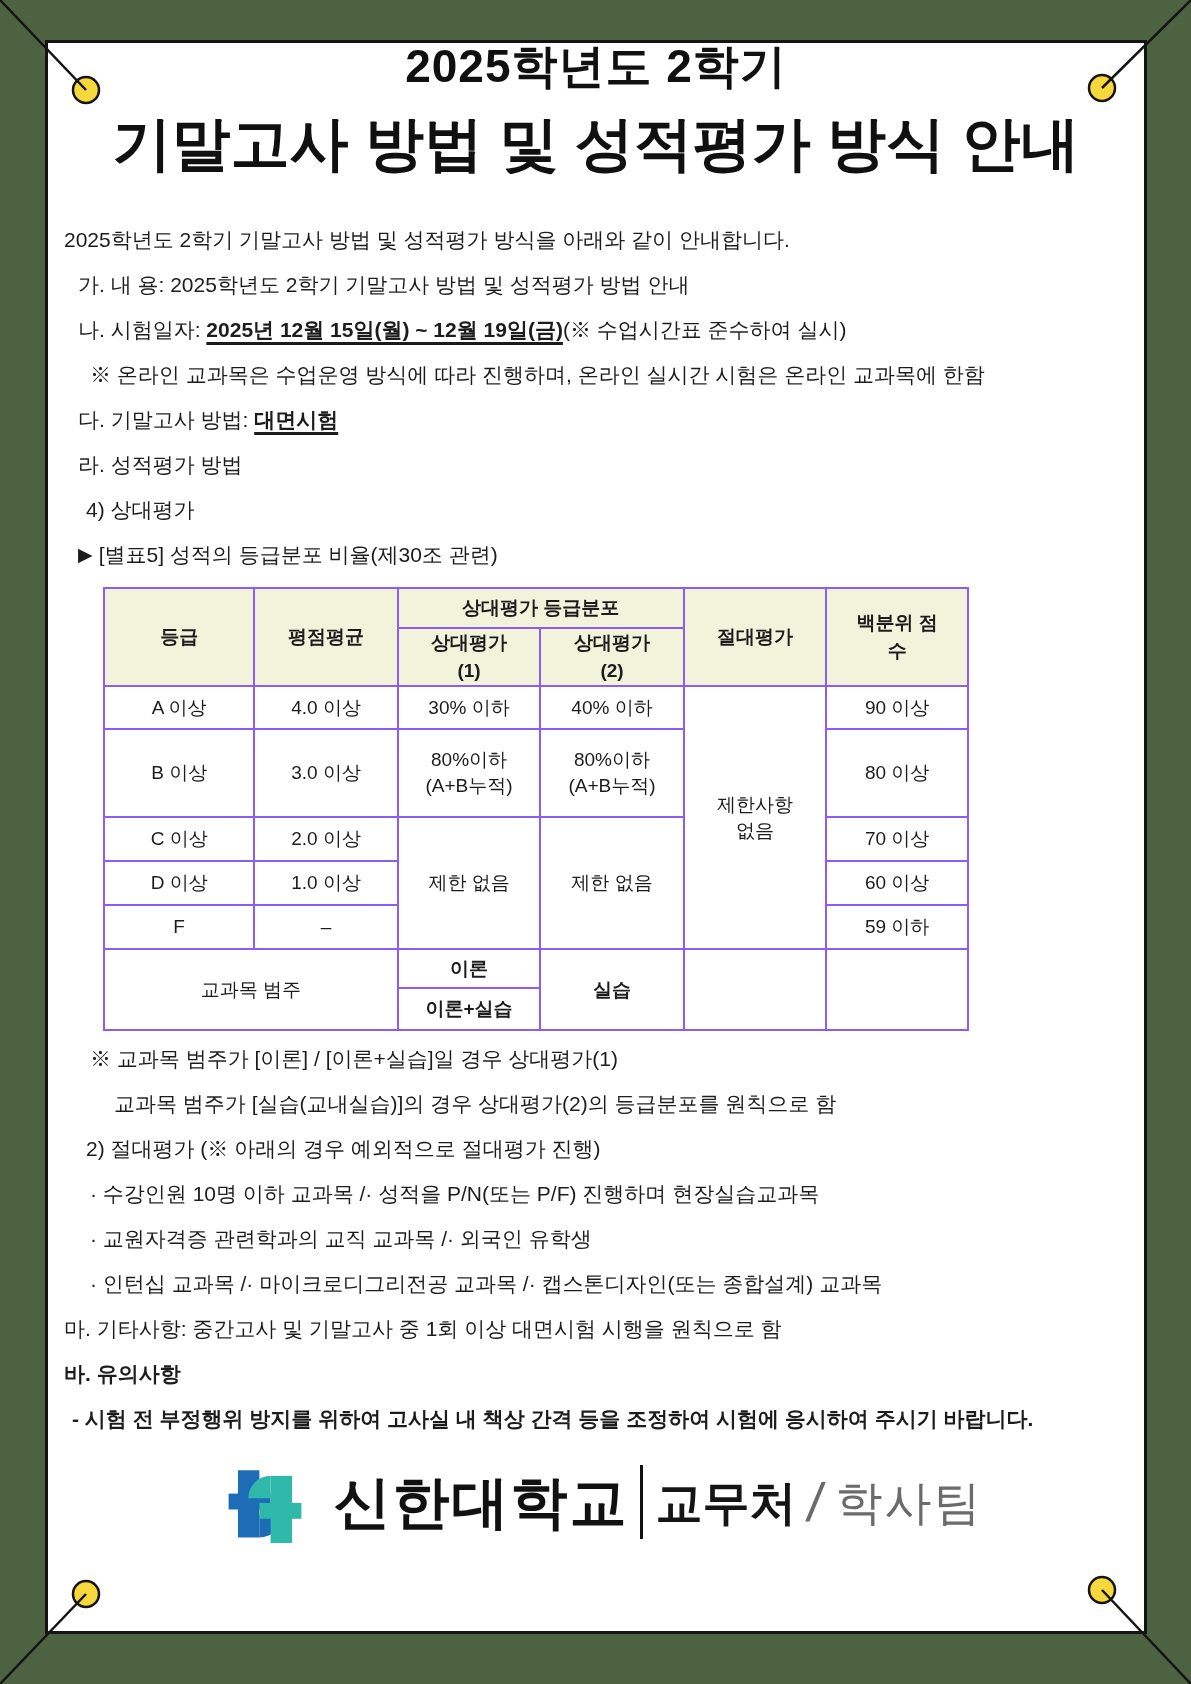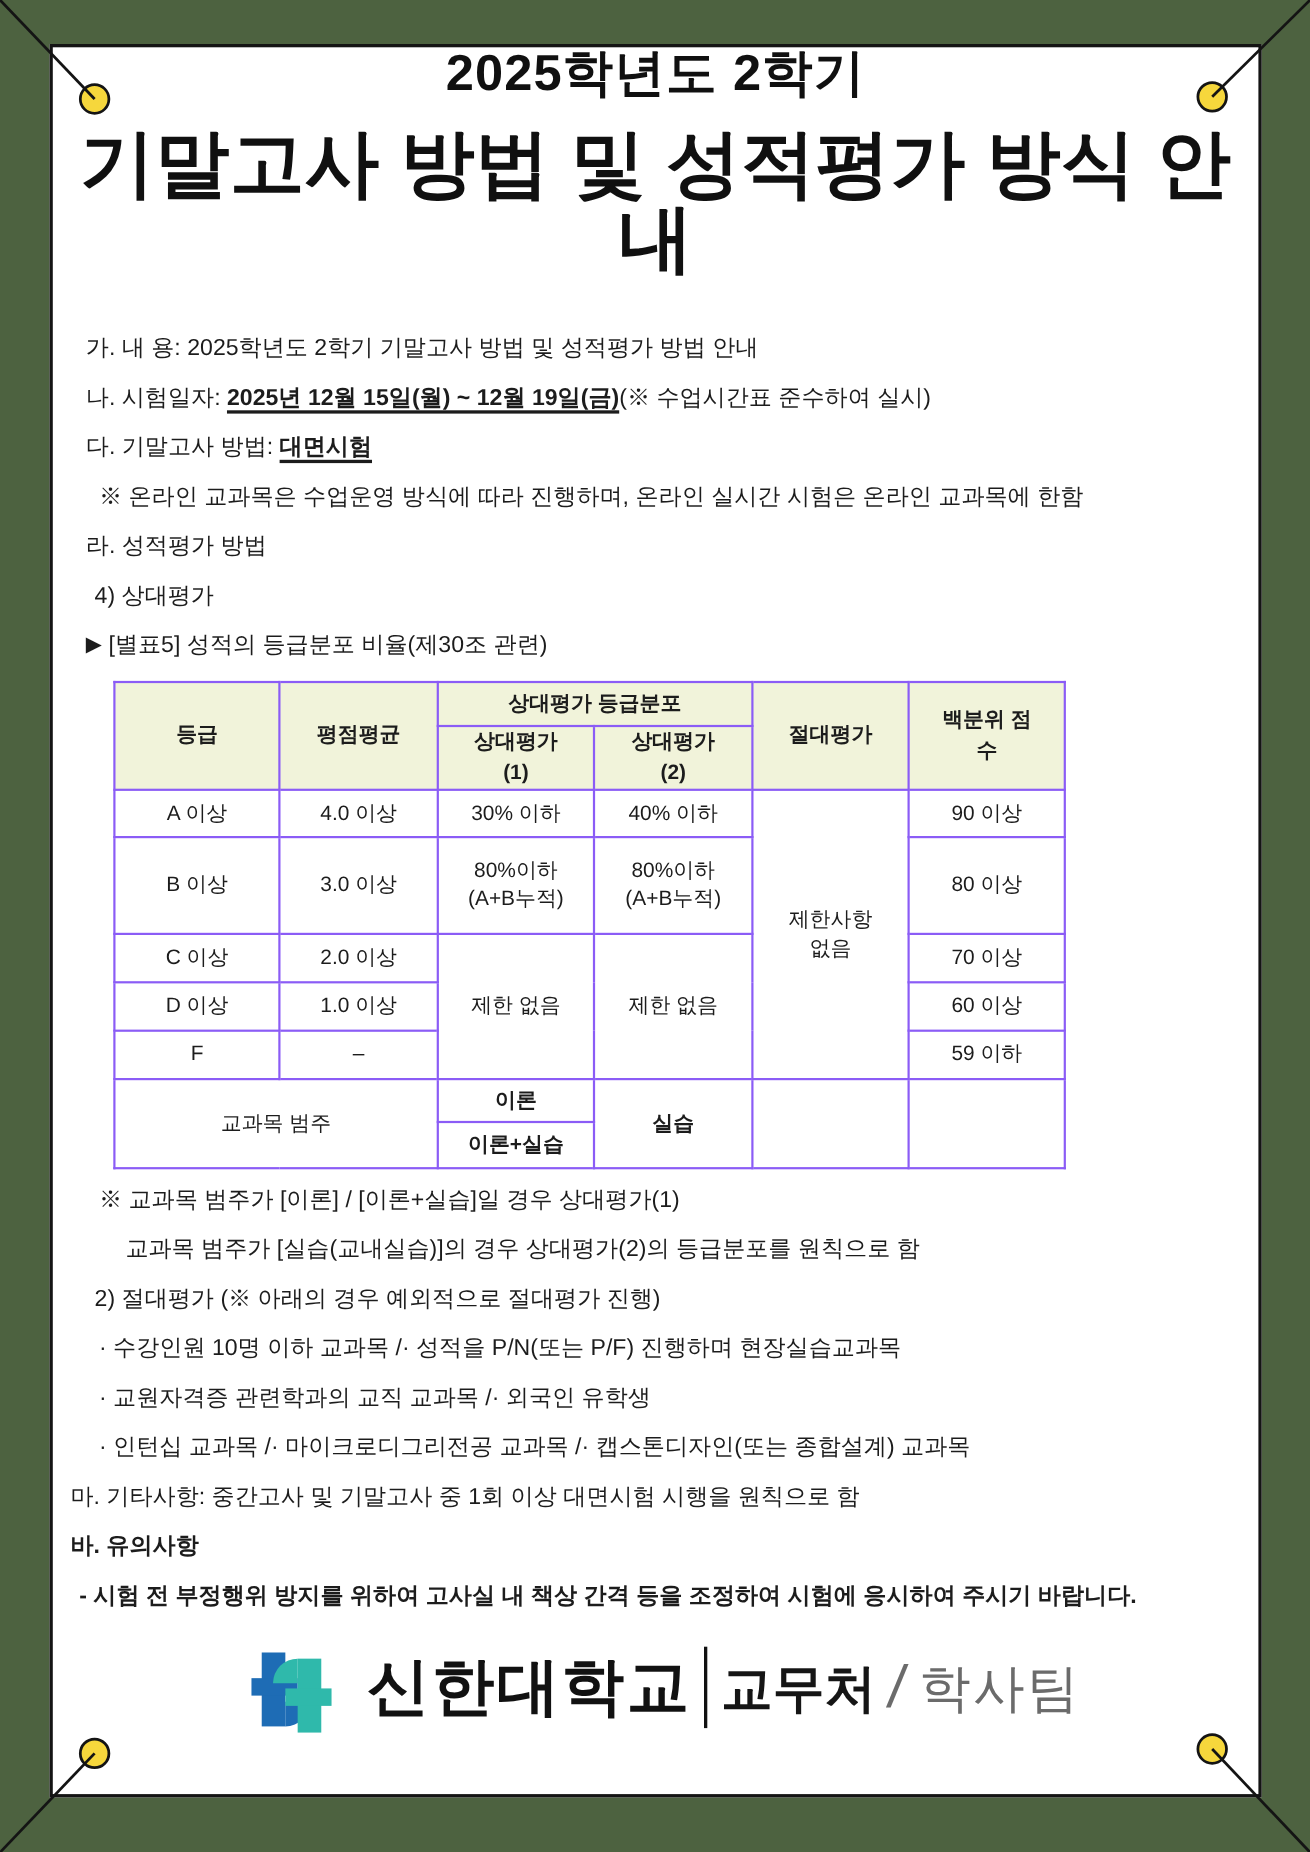--- a/index.html
+++ b/index.html
@@ -15,21 +15,21 @@
     position:absolute;left:45px;top:40px;
     width:1102px;height:1594px;
     background:#ffffff;
     border:3px solid #141414;
     box-sizing:border-box;
     padding:0 16px;
     z-index:1;
   }
   .title{text-align:center;color:#101010;font-weight:bold}
   .title-line1{font-size:46px;line-height:1;letter-spacing:1px}
-  .title-line2{margin-top:26px;font-size:68px;line-height:1;letter-spacing:0px}
+  .title-line2{margin-top:26px;font-size:59px;line-height:1;letter-spacing:0px}
   .content{margin-top:52px;font-size:21px;color:#1c1c1c;line-height:28px}
   .ln{margin-bottom:17px;white-space:nowrap}
   .ind1{padding-left:14px}
   .ind15{padding-left:22px}
   .ind2{padding-left:26px}
   .ind3{padding-left:50px}
   .ind05{padding-left:8px}
   .bold{font-weight:bold}
   .bu{
     font-weight:bold;
@@ -75,24 +75,25 @@
 <body>
 
 <div class="paper">
 
   <div class="title">
     <div class="title-line1">2025학년도 2학기</div>
     <div class="title-line2">기말고사 방법 및 성적평가 방식 안내</div>
   </div>
 
   <div class="content">
+    <div class="ln">2025학년도 2학기 기말고사 방법 및 성적평가 방식을 아래와 같이 안내합니다.</div>
     <div class="ln ind1">가. 내 용: 2025학년도 2학기 기말고사 방법 및 성적평가 방법 안내</div>
     <div class="ln ind1"><span>나. 시험일자: </span><span class="bu">2025년 12월 15일(월) ~ 12월 19일(금)</span><span>(※ 수업시간표 준수하여 실시)</span></div>
+    <div class="ln ind2">※ 온라인 교과목은 수업운영 방식에 따라 진행하며, 온라인 실시간 시험은 온라인 교과목에 한함</div>
     <div class="ln ind1"><span>다. 기말고사 방법: </span><span class="bu">대면시험</span></div>
-    <div class="ln ind2">※ 온라인 교과목은 수업운영 방식에 따라 진행하며, 온라인 실시간 시험은 온라인 교과목에 한함</div>
     <div class="ln ind1">라. 성적평가 방법</div>
     <div class="ln ind15">4) 상대평가</div>
     <div class="ln ind1"><span class="marker">▶</span><span>[별표5] 성적의 등급분포 비율(제30조 관련)</span></div>
 
     <table class="grade">
       <colgroup>
         <col style="width:17.4%">
           <col style="width:16.6%">
           <col style="width:16.5%">
         <col style="width:16.6%">

